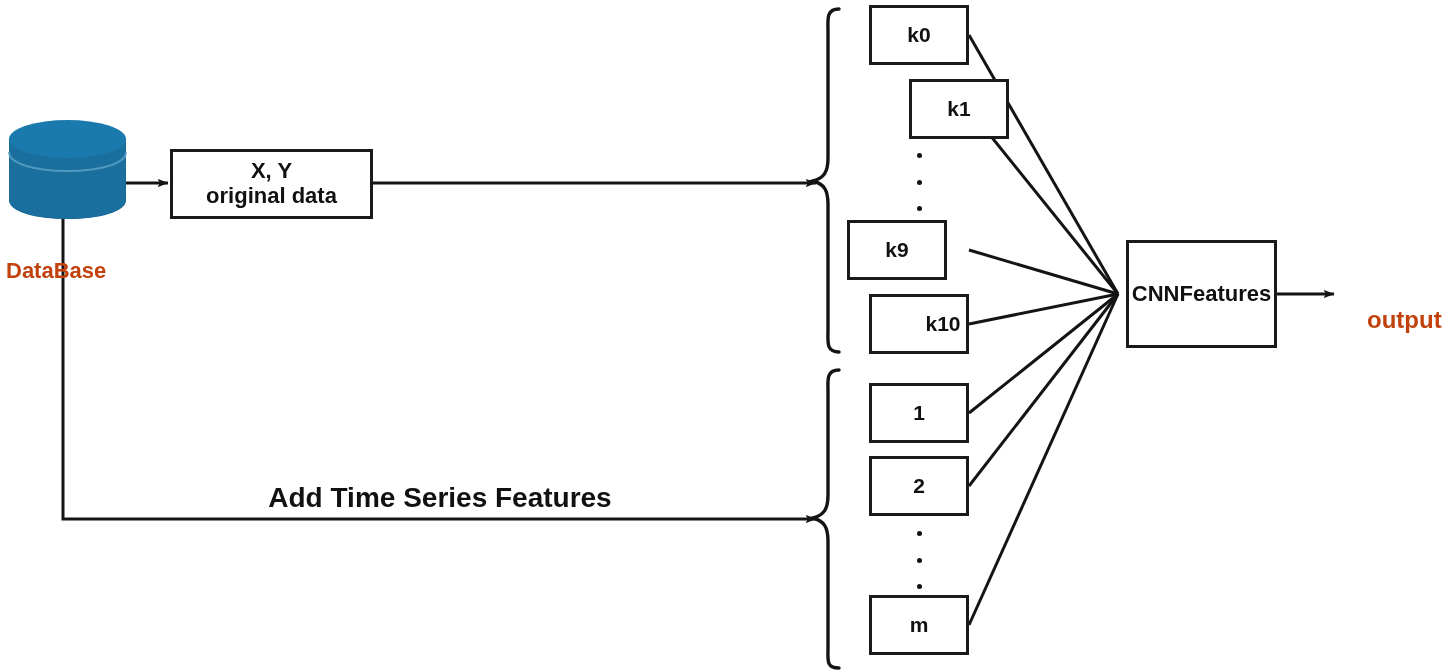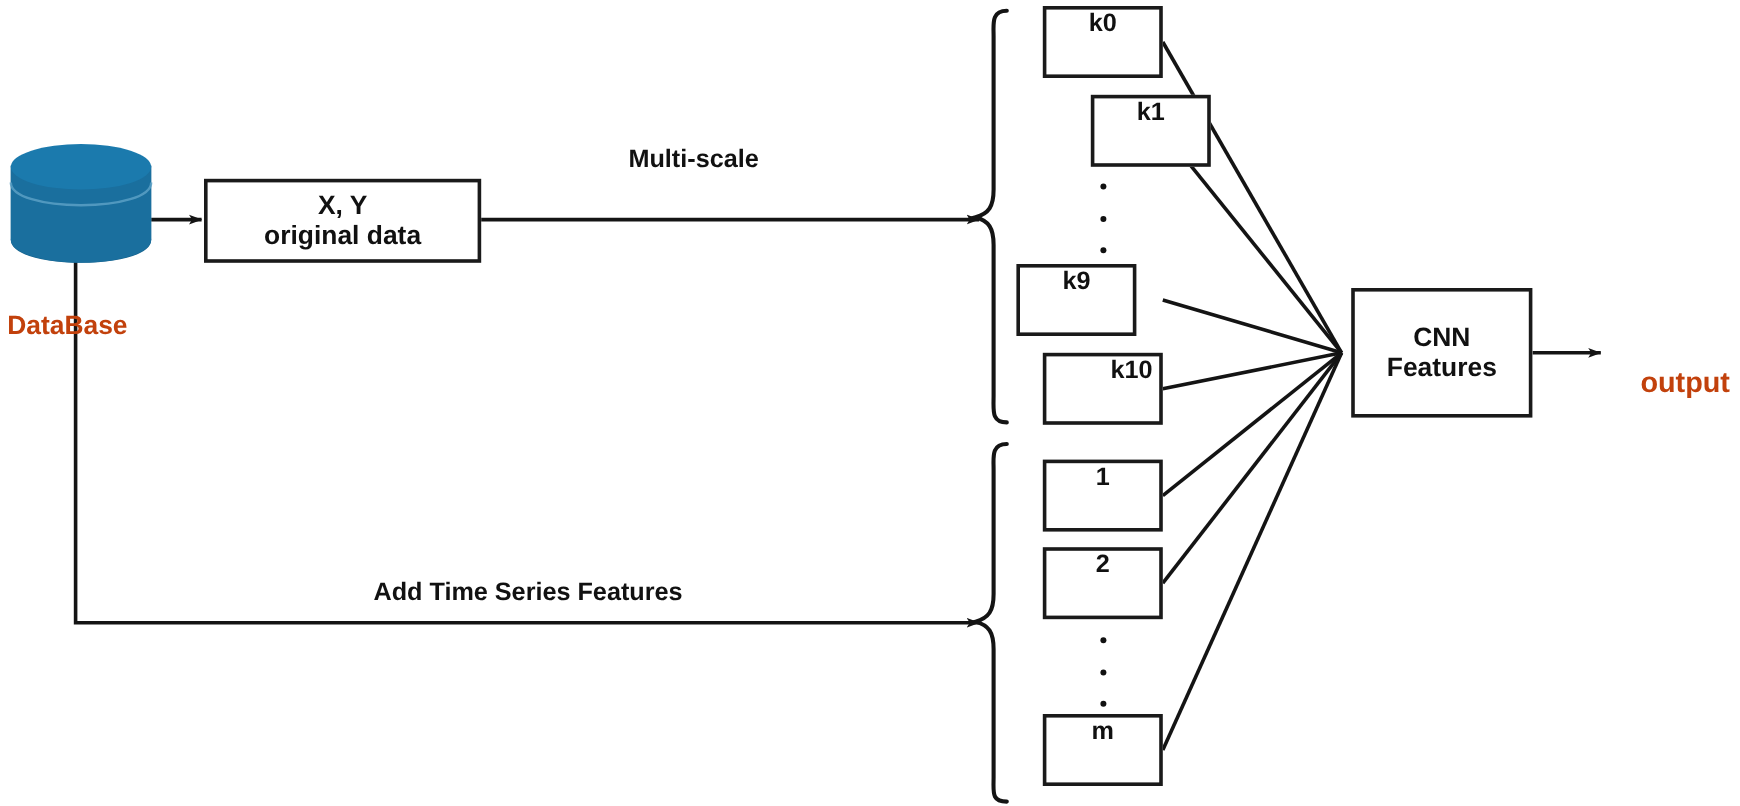--- a/index.html
+++ b/index.html
@@ -25,20 +25,21 @@
     width: 1450px;
     height: 672px;
     overflow: visible;
   }
   .node-box {
     position: absolute;
     box-sizing: border-box;
     border: 3px solid #1a1a1a;
     background: #ffffff;
     display: flex;
+    align-items: center;
     justify-content: center;
     text-align: center;
     color: #111111;
     font-weight: 700;
     line-height: 1.12;
     font-family: "Liberation Sans", sans-serif;
   }
   .kbox {
     width: 100px;
     height: 60px;
@@ -134,30 +135,29 @@
   <svg class="cyl" style="left:6px; top:118px; width:124px; height:104px;" viewBox="0 0 124 104">
     <path d="M3,20 L3,82 C3,94 30,101 61.5,101 C93,101 120,94 120,82 L120,20 Z" fill="#17628c"></path>
     <ellipse cx="61.5" cy="82" rx="58.5" ry="19" fill="#1a6f9e"></ellipse>
     <rect x="3" y="20" width="117" height="62" fill="#1a6f9e"></rect>
     <ellipse cx="61.5" cy="21" rx="58.5" ry="19" fill="#1b7aad"></ellipse>
     <path d="M3,34 C3,46 30,53 61.5,53 C93,53 120,46 120,34" fill="none" stroke="#5ba0c4" stroke-width="2" opacity="0.85"></path>
   </svg>
 
   <div class="plain-label" style="left:6px; top:258px; font-size:22px;">DataBase</div>
 
-  <div class="node-box datbox" style="left:170px; top:149px; width:231px; height:70px; flex-direction:column;">
+  <div class="node-box datbox" style="left:170px; top:149px; width:203px; height:70px; flex-direction:column;">
     <span>X, Y</span>
     <span>original data</span>
   </div>
 
   <div class="edge-label" style="left:378px; top:120px; width:400px; font-size:21px;">
-    <div>Multi-scale</div>
-  </div>
-
-  <div class="edge-label" style="left:90px; top:481px; width:700px; font-size:21px;">
+  </div>
+
+  <div class="edge-label" style="left:90px; top:481px; width:700px; font-size:28px;">
     <span>Add Time Series Features</span>
   </div>
 
   <div class="node-box kbox" style="left:869px; top:5px;">
     <span>k0</span>
   </div>
   <div class="node-box kbox" style="left:909px; top:79px;">
     <span>k1</span>
   </div>
 
@@ -184,20 +184,20 @@
   <div class="dots" style="left:916px; top:531px; width:6px; height:58px;">
     <span></span>
     <span></span>
     <span></span>
   </div>
 
   <div class="node-box kbox" style="left:869px; top:595px;">
     <span>m</span>
   </div>
 
-  <div class="node-box cnnbox" style="left:1126px; top:240px; width:151px; height:108px; flex-direction:column;">
+  <div class="node-box cnnbox" style="left:1126px; top:240px; width:151px; height:108px; flex-direction:row;">
     <span>CNN</span>
     <span>Features</span>
   </div>
 
   <div class="plain-label" style="left:1367px; top:281px; font-size:24px;margin-top:25px;">output</div>
 
 </div>
 
 </body></html>

